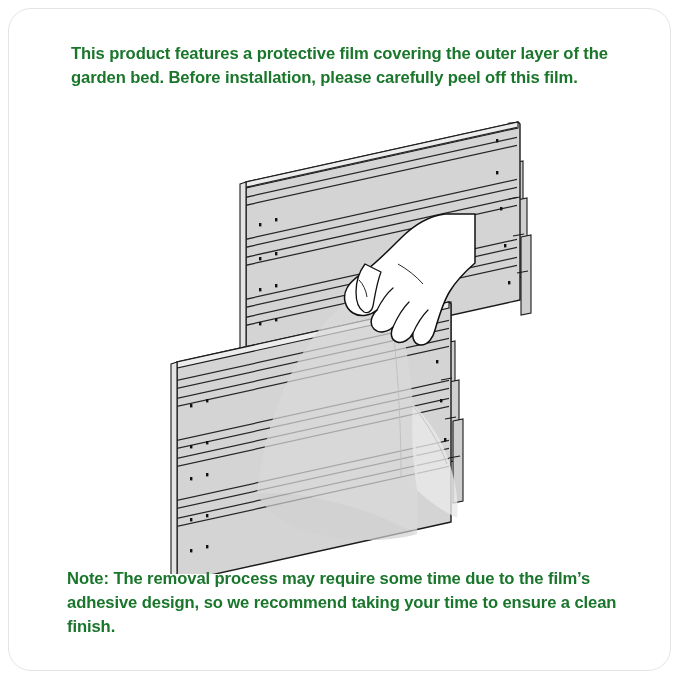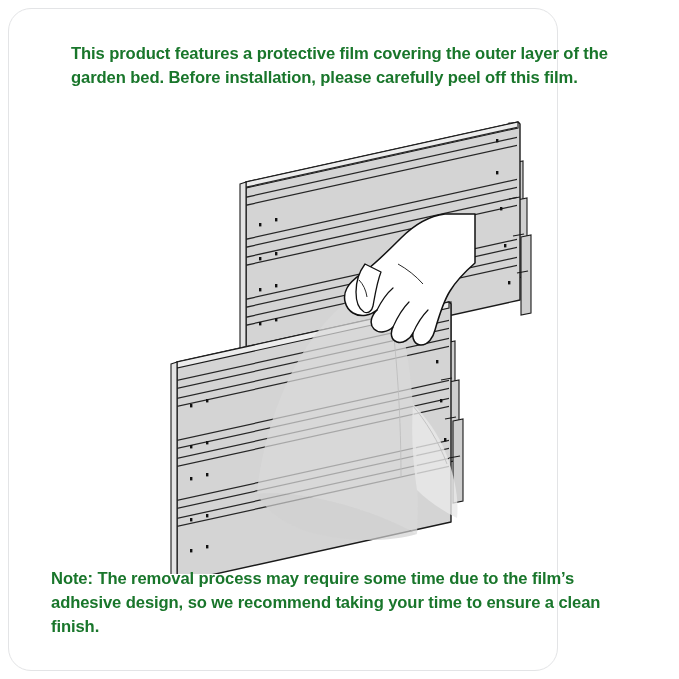--- a/index.html
+++ b/index.html
@@ -5,41 +5,41 @@
   html,body{margin:0;padding:0;background:#ffffff;}
   body{
     width:679px;height:679px;
     font-family:"Liberation Sans","DejaVu Sans",sans-serif;
     -webkit-font-smoothing:antialiased;
     overflow:hidden;
   }
   #card{
     position:absolute;
     left:8px;top:8px;
-    width:550px;height:663px;
+    width:663px;height:663px;
     box-sizing:border-box;
     background:#ffffff;
     border:1px solid #e3e4e6;
     border-radius:23px;
   }
   .note{
     position:absolute;
     font-weight:bold;
     color:#19762b;
     letter-spacing:-0.1px;
     white-space:pre-line;
   }
   #note-top{
     left:62px;top:33px;
     width:545px;
     font-size:16.6px;
     line-height:24.2px;
   }
   #note-bottom{
-    left:42px;top:558px;
+    left:58px;top:558px;
     width:580px;
     font-size:16.6px;
     line-height:24.2px;
   }
   #illustration{
     position:absolute;
     left:0px;top:95px;
     width:663px;height:470px;
     pointer-events:none;
   }

